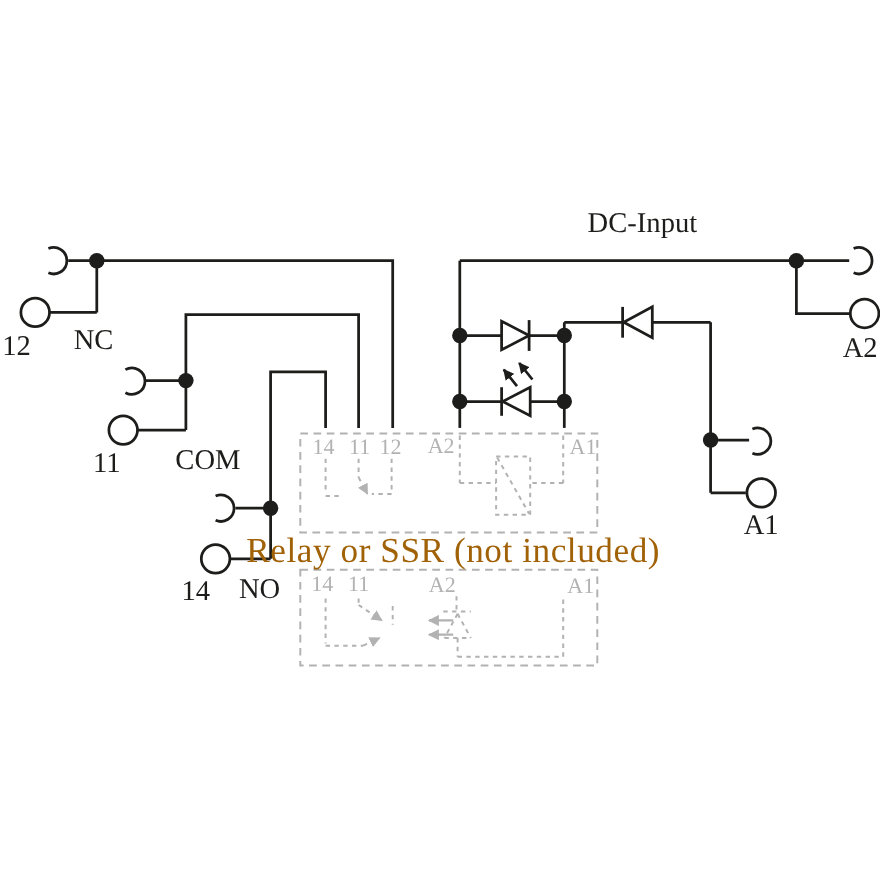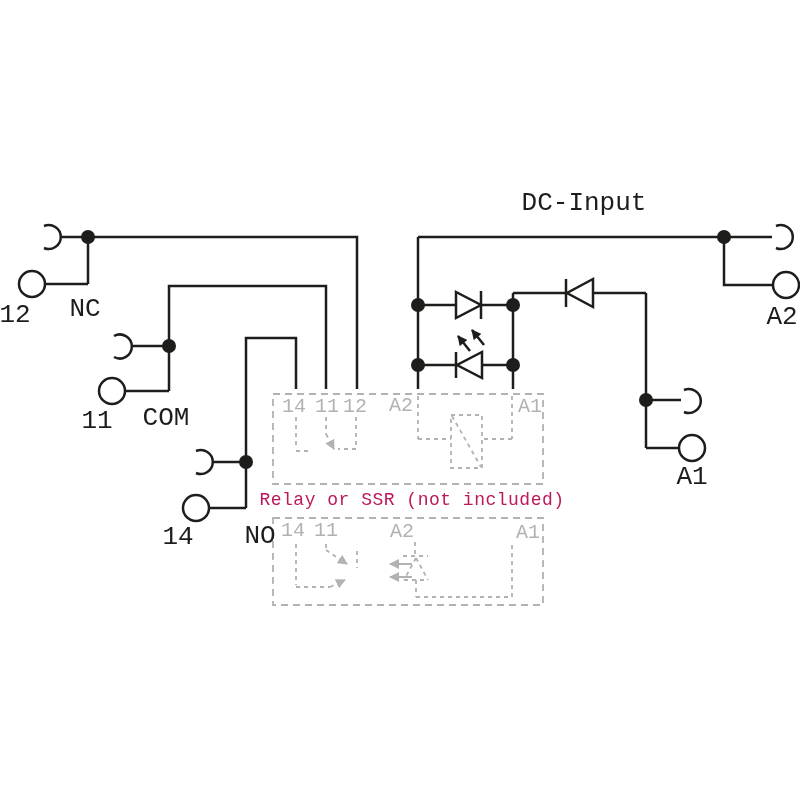--- a/index.html
+++ b/index.html
@@ -1,33 +1,33 @@
 <!DOCTYPE html>
 <html><head>
 <meta charset="utf-8">
 <style>
   html,body { margin:0; padding:0; background:#ffffff; }
   #stage {
     position:relative;
     width:800px; height:613px;
     background:#ffffff;
-    font-family:Liberation Mono, monospace;
+    font-family:Liberation Serif, serif;
     overflow:hidden;
   }
   #stage svg { position:absolute; left:0; top:0; }
   .lbl {
     position:absolute;
     transform:translate(-50%,-50%);
     font-size:26px;
     color:#1d1d1b;
     white-space:nowrap;
     line-height:1;
   }
   .lbl.gray { color:#b2b2b2; font-size:20px; }
-  .lbl.note { color:#be185d; font-size:18px; letter-spacing:0.5px; }
+  .lbl.note { color:#a16207; font-size:32px; letter-spacing:0.5px; }
 </style>
 </head>
 <body>
 
 <div id="stage">
 
   <svg width="800" height="800" viewBox="0 0 800 800">
     <defs>
       <marker id="ahb" markerUnits="userSpaceOnUse" markerWidth="12" markerHeight="10" refX="9" refY="5" orient="auto">
         <path d="M0,0 L10,5 L0,10 Z" fill="#1d1d1b"></path>
@@ -138,23 +138,23 @@
       <circle cx="513" cy="365" r="7"></circle>
       <circle cx="646" cy="400" r="7"></circle>
     </g>
   </svg>
 
   <div class="lbl" style="left:584px; top:203px;">DC-Input</div>
 
   <div class="lbl" style="left:15px;  top:315px;">12</div>
   <div class="lbl" style="left:85px;  top:309px;">NC</div>
   <div class="lbl" style="left:97px;  top:421px;">11</div>
-  <div class="lbl" style="left:166px; top:418px;">COM</div>
+  <div class="lbl" style="left:189px; top:418px;">COM</div>
   <div class="lbl" style="left:178px; top:537px;">14</div>
-  <div class="lbl" style="left:260px; top:536px;">NO</div>
+  <div class="lbl" style="left:236px; top:536px;">NO</div>
   <div class="lbl" style="left:782px; top:317px;">A2</div>
   <div class="lbl" style="left:692px; top:477px;">A1</div>
 
   <div class="lbl gray" style="left:294px; top:407px;">14</div>
   <div class="lbl gray" style="left:327px; top:407px;">11</div>
   <div class="lbl gray" style="left:355px; top:407px;">12</div>
   <div class="lbl gray" style="left:401px; top:406px;">A2</div>
   <div class="lbl gray" style="left:530px; top:407px;">A1</div>
 
   <div class="lbl note" style="left:412px; top:500px;">Relay or SSR (not included)</div>

